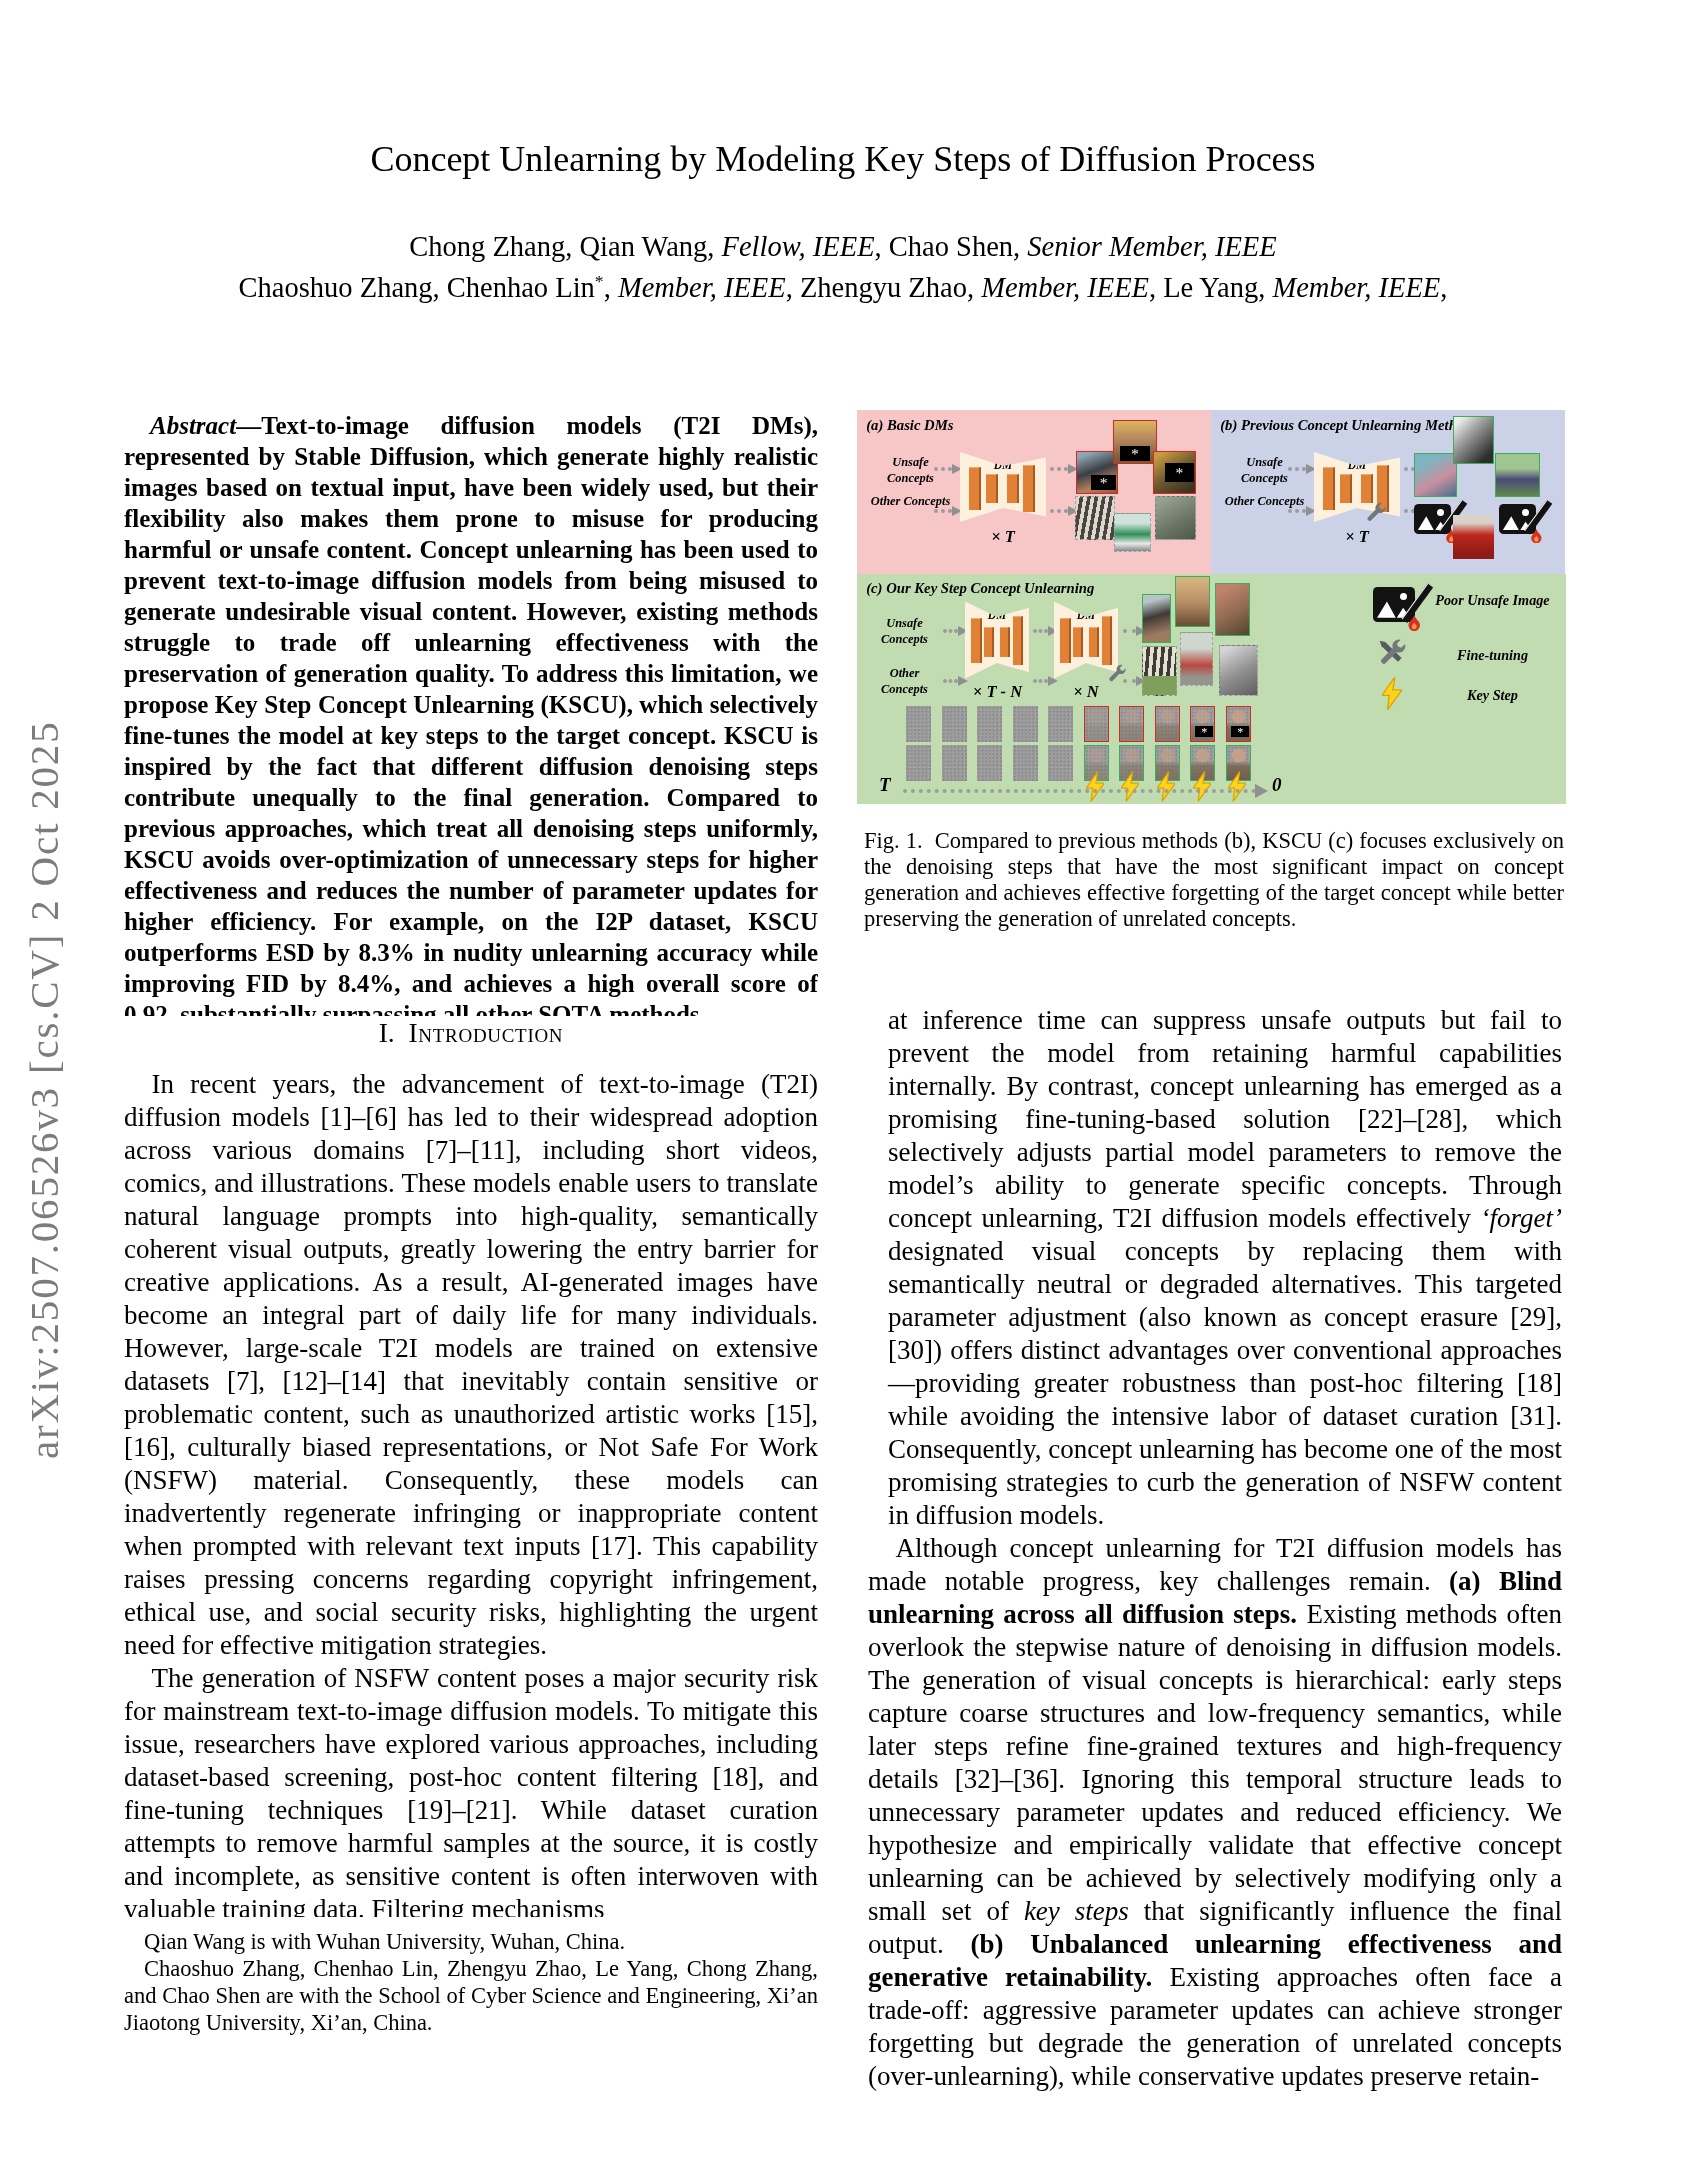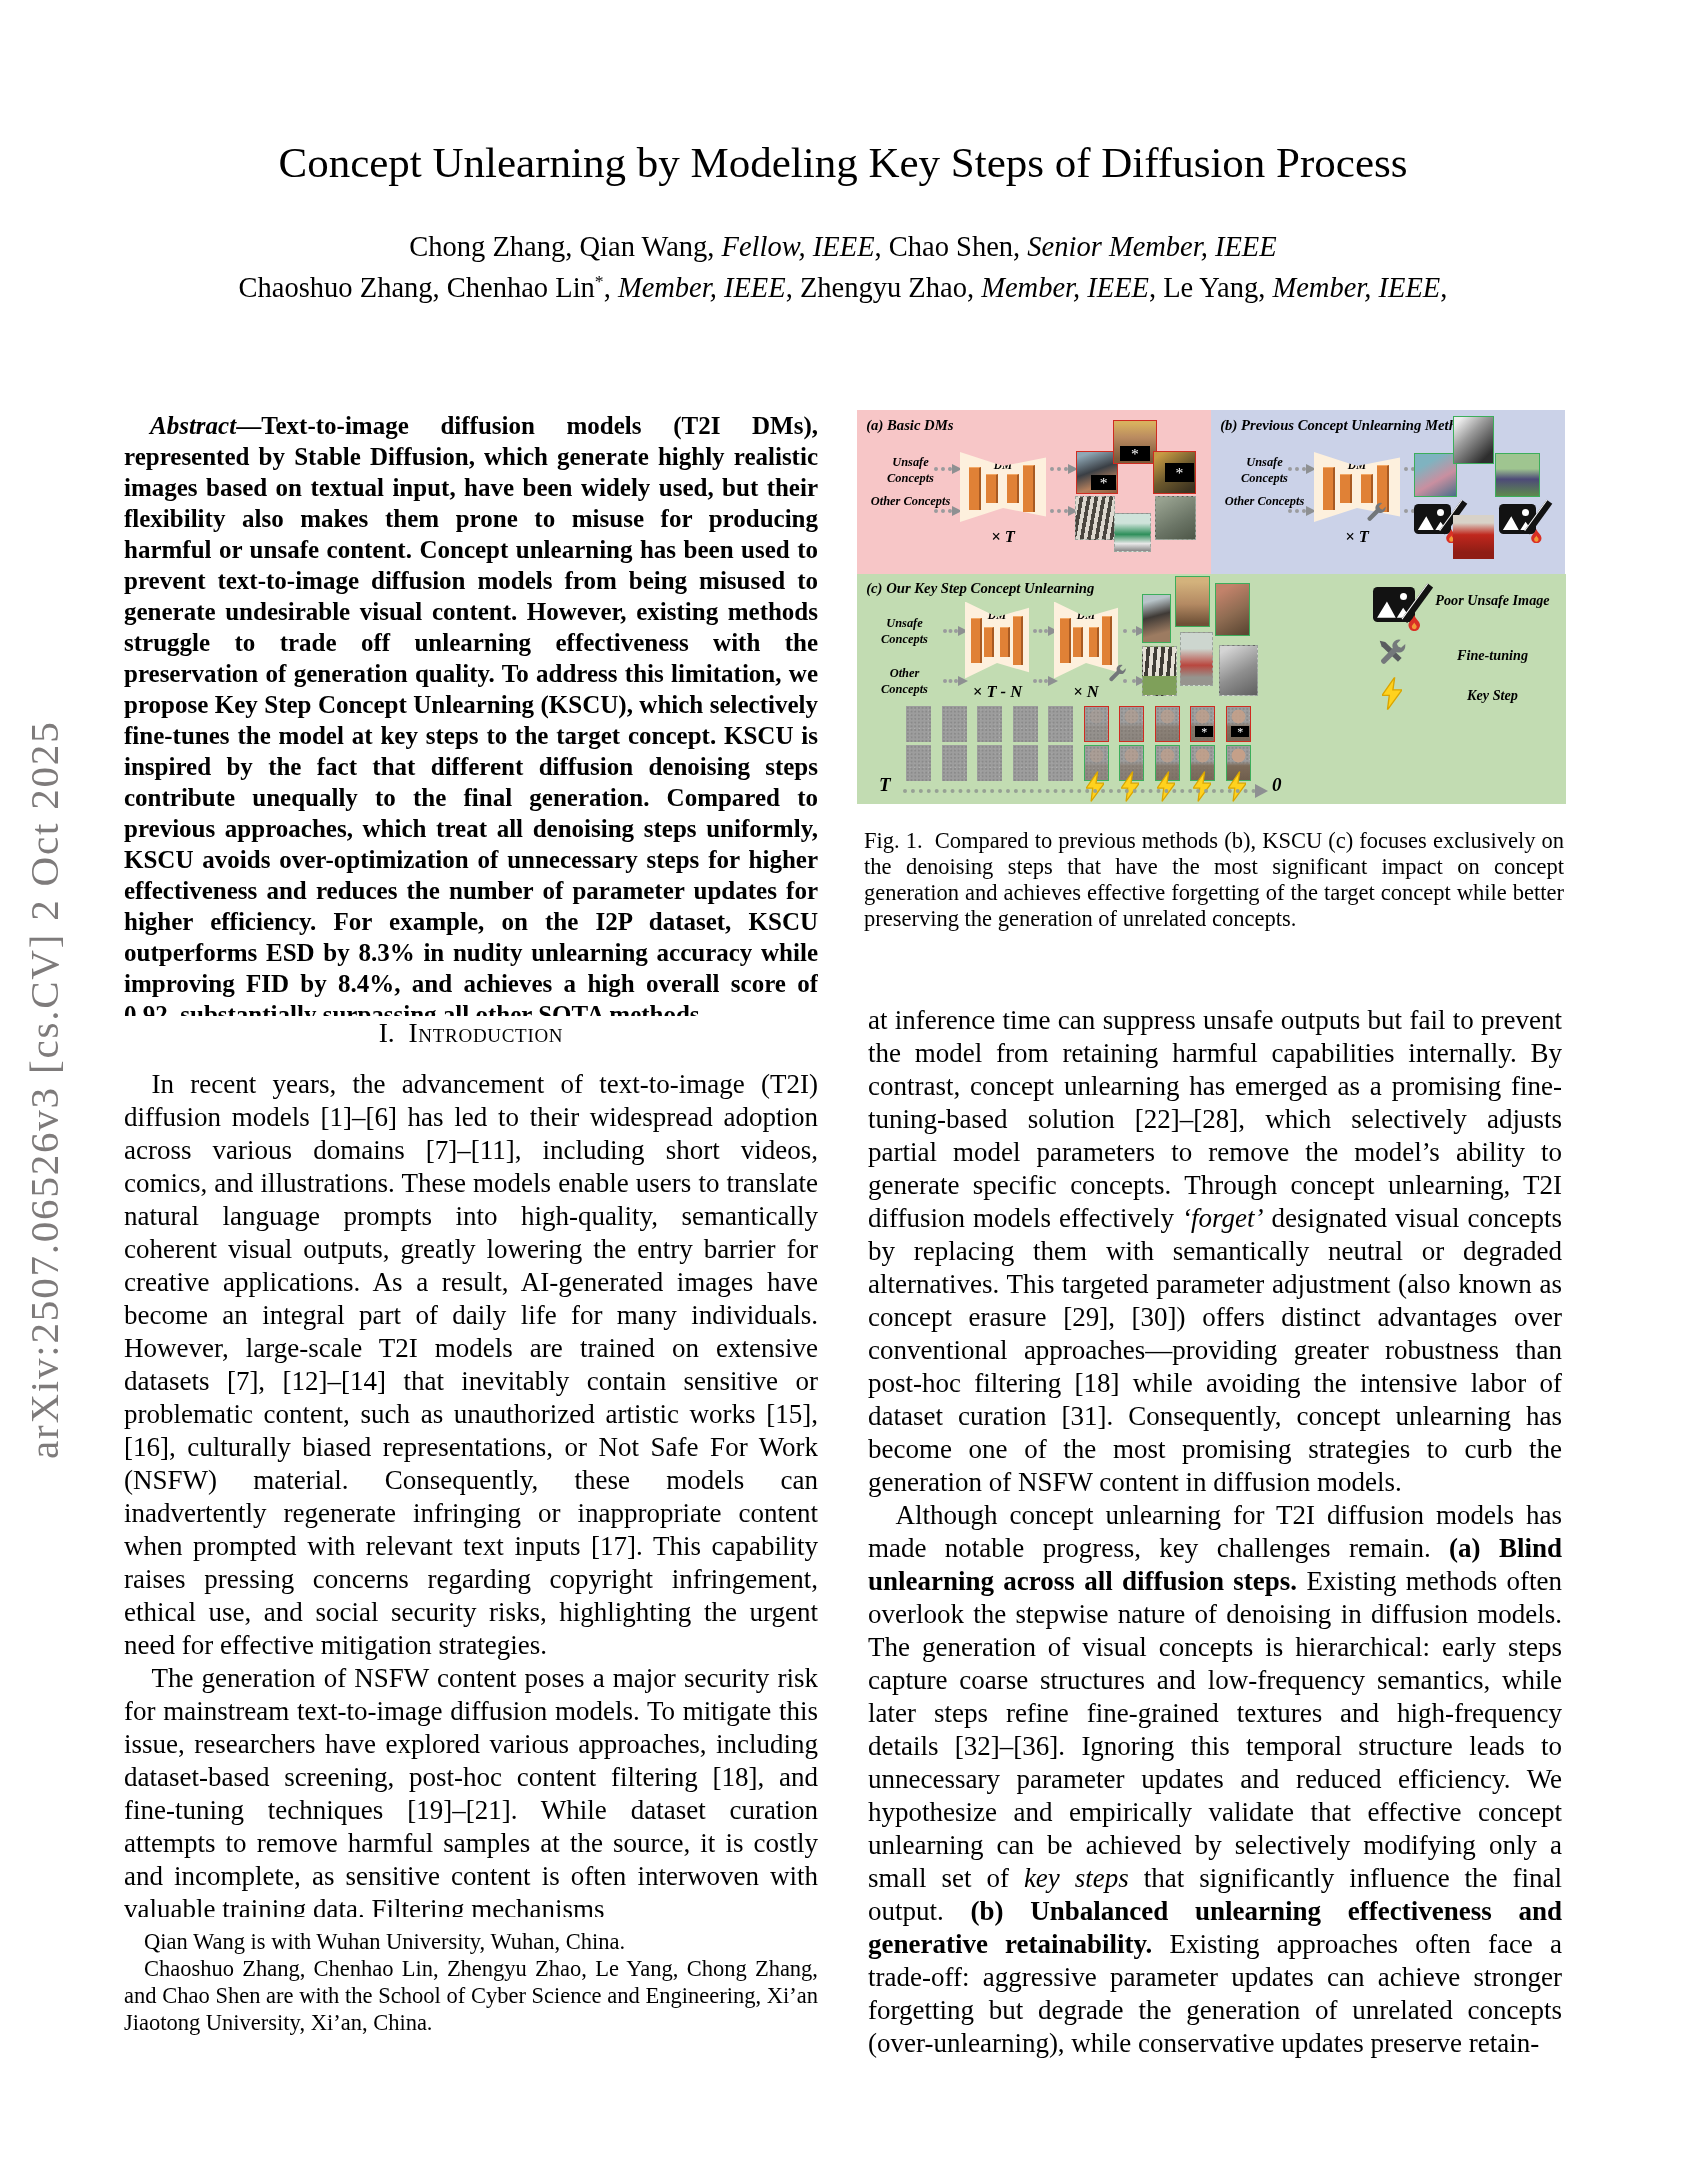--- a/index.html
+++ b/index.html
@@ -13,30 +13,30 @@
   .seg-sc{font-variant:small-caps;letter-spacing:0.7px}
   .seg-latexA{font-size:0.72em;vertical-align:0.22em;letter-spacing:-0.04em}
   .seg-latexE{vertical-align:-0.18em}
   
   .hdr{position:absolute;top:66px;left:124px;right:118px;display:flex;justify-content:space-between;
        font-size:23px;}
   
   .arxiv{position:absolute;left:20px;top:562px;height:1056px;writing-mode:vertical-rl;
          transform:rotate(180deg);font-size:41px;color:#7e7b7b;letter-spacing:1.8px;text-align:center;}
   
-  .title{position:absolute;top:138px;left:101px;width:1484px;text-align:center;font-size:43px;}
+  .title{position:absolute;top:138px;left:101px;width:1484px;text-align:center;font-size:36px;}
   .authors{position:absolute;top:226px;left:101px;width:1484px;text-align:center;
            font-size:28.5px;line-height:41px;}
   
   .abstract{position:absolute;left:124px;top:410px;width:694px;max-height:606px;overflow:hidden;
             font-size:25px;line-height:31px;font-weight:bold;text-align:justify;text-indent:26px;}
   .sec-head{position:absolute;left:124px;top:1017px;width:694px;text-align:center;font-size:27.5px;}
   .left-body{position:absolute;left:124px;top:1068px;width:694px;height:849px;overflow:hidden;}
   .para{font-size:27px;line-height:33px;text-align:justify;text-indent:27.5px;margin:0;}
-  .para.noind{text-indent:0;}
+  .para.noind{text-indent:0;margin-left:20px;}
   .footnotes{position:absolute;left:124px;top:1928px;width:694px;font-size:22.5px;line-height:27px;
              text-align:justify;}
   .footnotes .fn{text-indent:20px;margin:0;}
   .right-body{position:absolute;left:868px;top:1004px;width:694px;height:1159px;overflow:hidden;}
   .fig-caption{position:absolute;left:864px;top:828px;width:700px;font-size:22.5px;line-height:26px;
                text-align:justify;}
   
   .fig{position:absolute;left:857px;top:410px;width:709px;height:395px;overflow:hidden;}
   .panel{position:absolute;overflow:visible;}
   .panel-a{left:0;top:0;width:354px;height:164px;background:#f7c6c7;}

